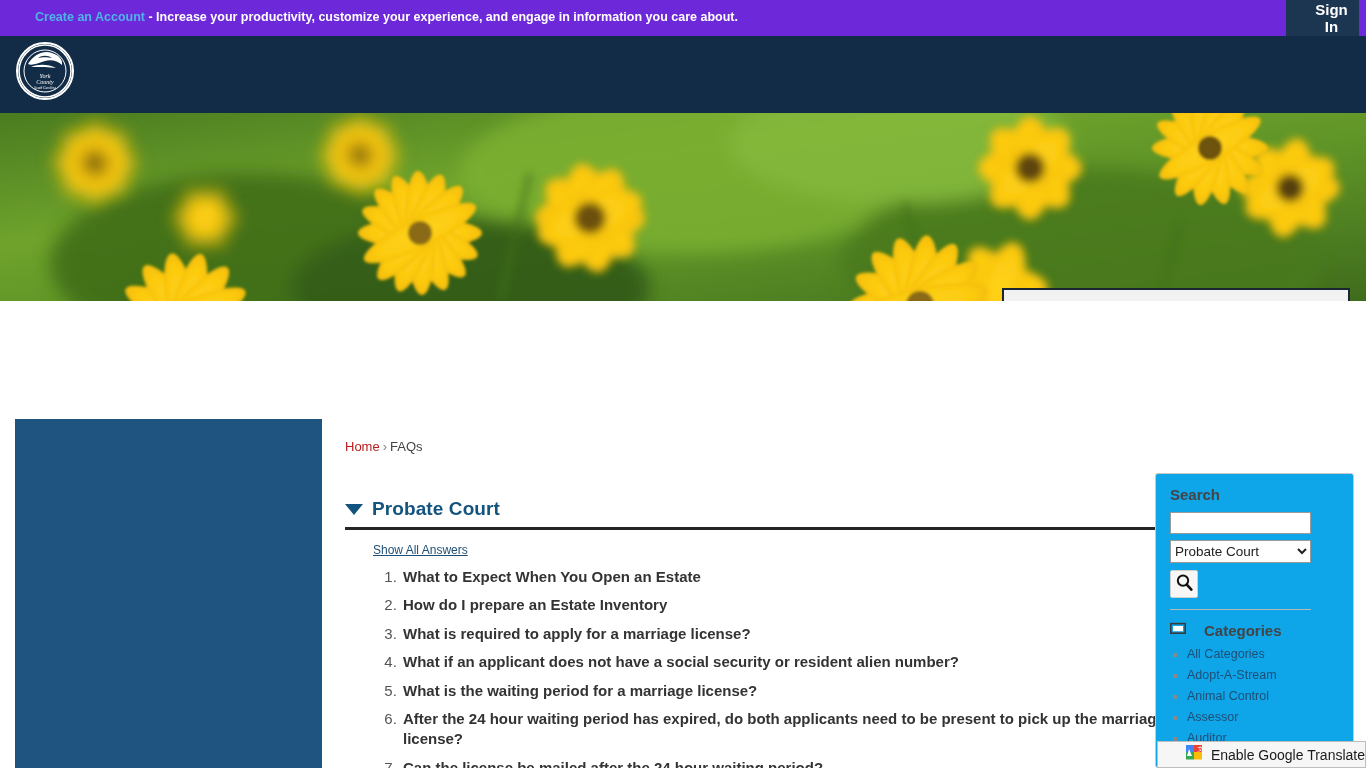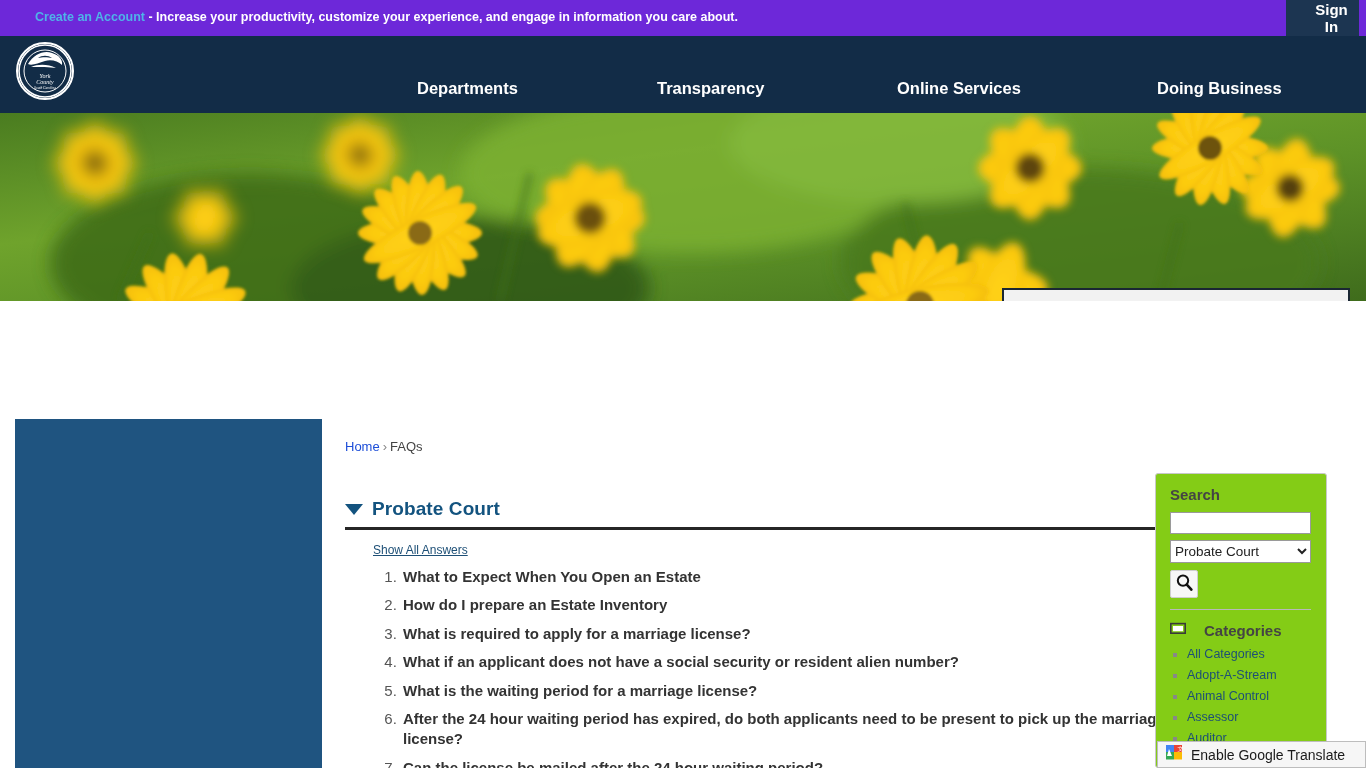--- a/index.html
+++ b/index.html
@@ -130,21 +130,21 @@
   }
 
   .main-col {
     position: absolute; left: 345px; top: 138px;
     width: 840px;
   }
   .breadcrumb {
     font-size: 13px; color: #555555;
     margin: 0 0 0 0;
   }
-  .breadcrumb a { color: #1d4ed8; text-decoration: none; }
+  .breadcrumb a { color: #b91c1c; text-decoration: none; }
   .breadcrumb .sep { color: #888888; margin: 0 3px; }
   .breadcrumb .crumb-current { color: #444444; }
 
   .faq-heading {
     margin-top: 44px;
     display: flex; align-items: center;
     border-bottom: 3px solid #262626;
     padding-bottom: 7px;
     width: 835px;
   }
@@ -182,22 +182,22 @@
     margin-bottom: 8.5px;
     line-height: 1.33;
     padding-left: 2px;
   }
   .faq-list li::marker { font-weight: normal; color: #555555; }
   .faq-list li a { color: #333333; text-decoration: none; }
 
   
   .sidebar {
     position: absolute; left: 1155px; top: 172px;
-    width: 172px; height: 295px;
-    background: #84cc16;
+    width: 199px; height: 295px;
+    background: #0ea5e9;
     border: 1px solid #c8c8c8;
     border-radius: 3px;
     padding: 12px 14px 0 14px;
     overflow: hidden;
   }
   .sb-title {
     font-size: 15px; font-weight: bold; color: #444444;
     margin: 0 0 9px 0;
   }
   .sb-input {
@@ -256,20 +256,21 @@
 
   
   .gtrans {
     position: absolute; left: 1157px; top: 741px;
     width: 209px; height: 27px;
     background: #f6f6f6;
     border: 1px solid #bdbdbd;
     display: flex; align-items: center;
     padding-left: 8px;
     cursor: pointer;
+    justify-content: flex-end;
   }
   .gtrans-label {
     font-size: 14px; color: #1a1a1a;
     margin-left: 8px;
     white-space: nowrap;
   }
 </style>
 </head>
 <body>
 
@@ -289,26 +290,20 @@
         <path d="M10 20 C16 10, 26 6, 34 9 C41 11, 45 16, 44 21 C40 17, 33 15, 27 17 C20 19, 14 22, 10 20 Z" fill="#ffffff"></path>
         <path d="M20 14 C24 11, 30 11, 34 14 C30 13, 24 13, 20 14 Z" fill="#122c47"></path>
         <path d="M13 23 C20 20, 30 20, 38 24 C32 23, 22 23, 13 23 Z" fill="#ffffff"></path>
         <text x="27" y="34" font-size="6" fill="#ffffff" text-anchor="middle" font-family="Liberation Serif, serif" font-style="italic">York</text>
         <text x="27" y="40" font-size="6" fill="#ffffff" text-anchor="middle" font-family="Liberation Serif, serif" font-style="italic">County</text>
         <text x="27" y="45" font-size="3.6" fill="#ffffff" text-anchor="middle" font-family="Liberation Serif, serif" font-style="italic">South Carolina</text>
       </svg>
     </span>
   </a>
 
-  <nav class="nav">
-    <a class="nav-item" href="#">Departments</a>
-    <a class="nav-item" href="#">Transparency</a>
-    <a class="nav-item" href="#">Online Services</a>
-    <a class="nav-item" href="#">Doing Business</a>
-  </nav>
 </div>
 
 <div class="hero">
   <svg class="hero-img" viewBox="0 0 1366 188" preserveAspectRatio="none">
     <defs>
       <radialGradient id="pet" cx="50%" cy="50%" r="55%">
         <stop offset="0%" stop-color="#ffd21a"></stop>
         <stop offset="70%" stop-color="#fccb10"></stop>
         <stop offset="100%" stop-color="#f2b908"></stop>
       </radialGradient>

